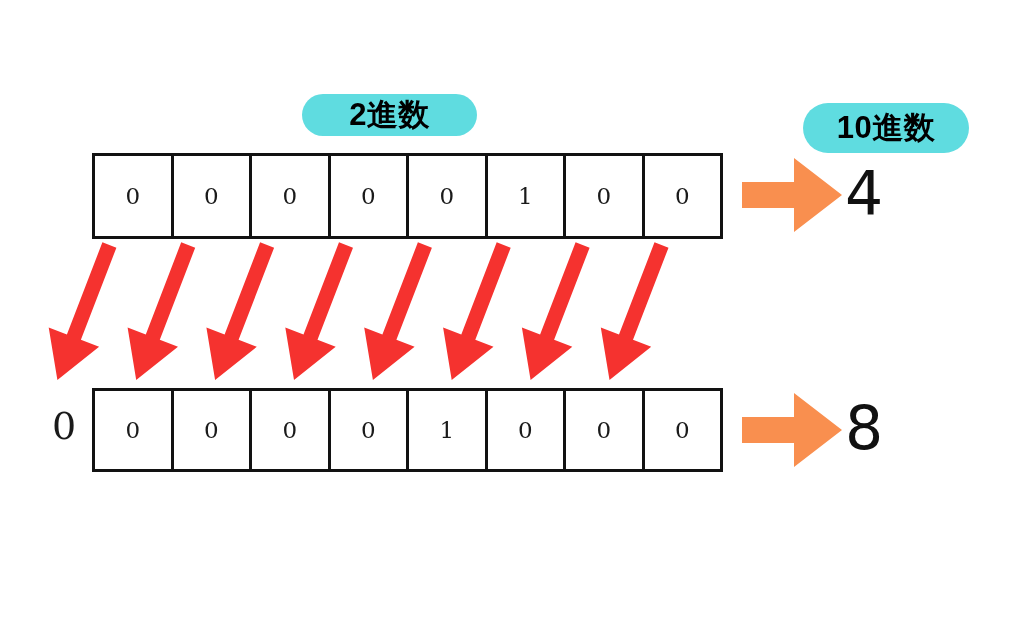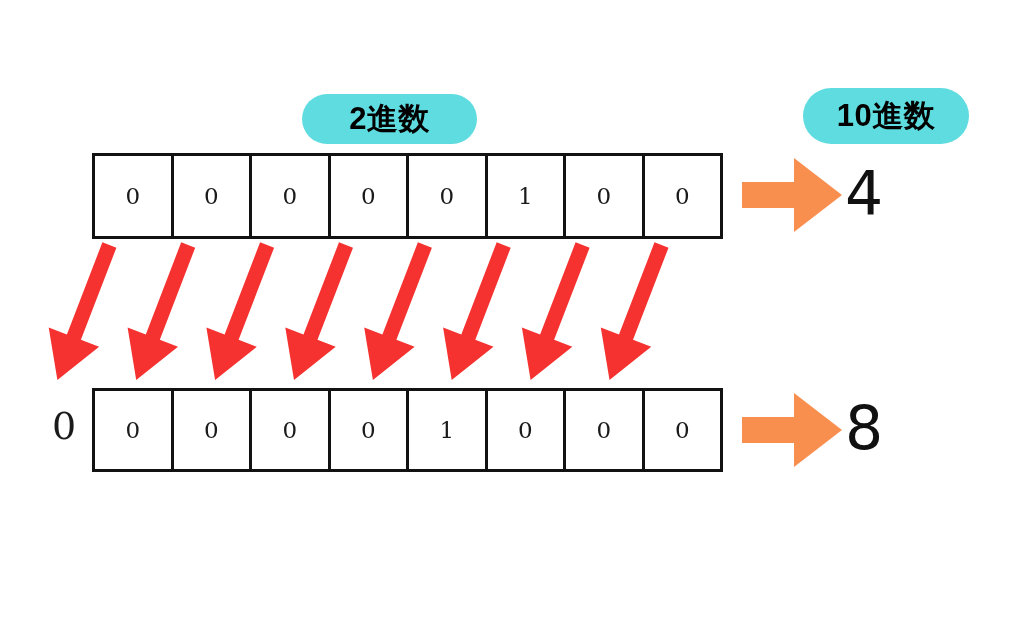--- a/index.html
+++ b/index.html
@@ -27,28 +27,28 @@
     border-radius: 999px;
     color: #000000;
     font-weight: bold;
     letter-spacing: 0.5px;
     white-space: nowrap;
   }
   #badge-binary {
     left: 302px;
     top: 94px;
     width: 175px;
-    height: 50px;
+    height: 42px;
     font-size: 31px;
   }
   #badge-decimal {
     left: 803px;
-    top: 88px;
+    top: 103px;
     width: 166px;
-    height: 56px;
+    height: 50px;
     font-size: 31px;
   }
 
   
   .bit-row {
     position: absolute;
     display: flex;
     box-sizing: border-box;
     border: 3px solid #121212;
     background: #ffffff;

